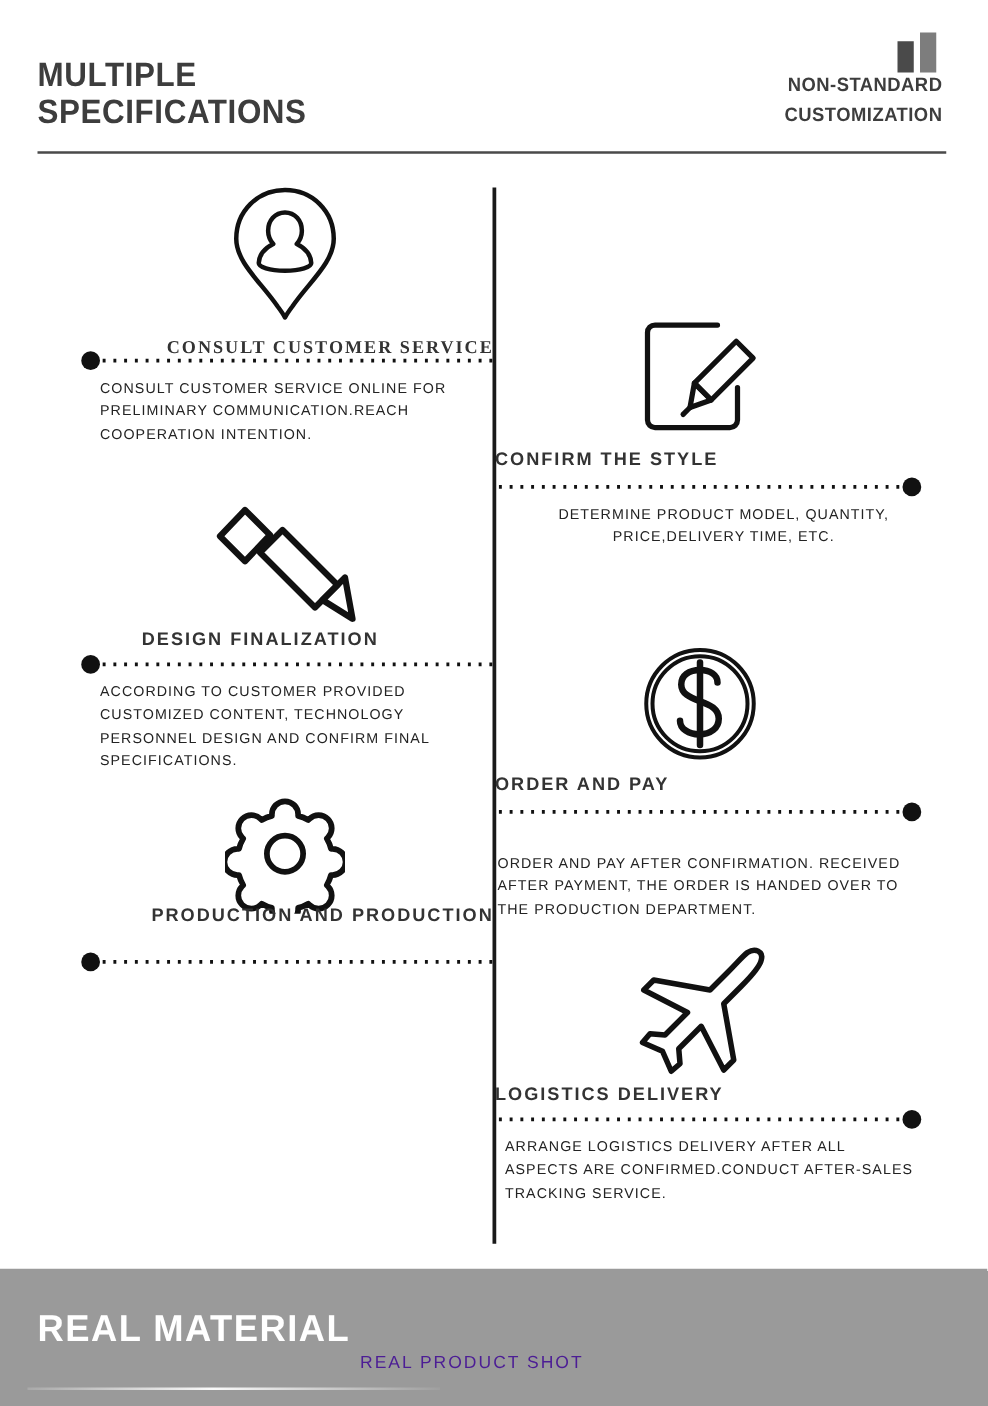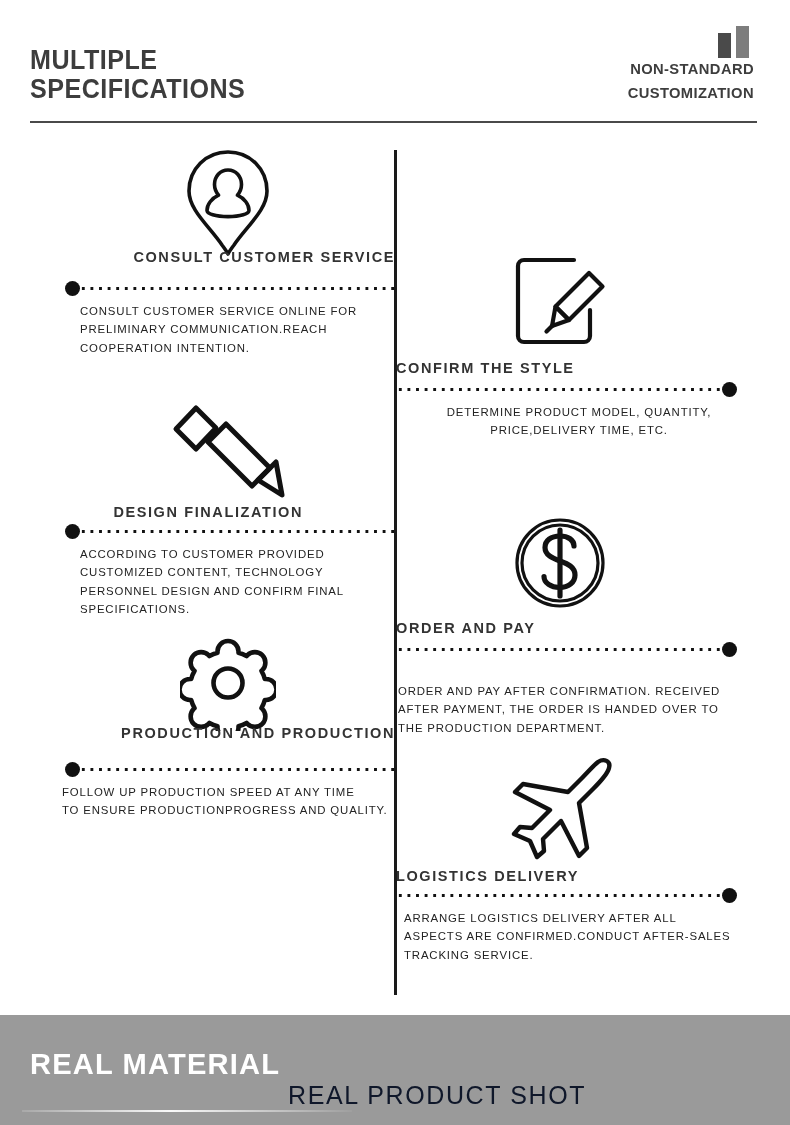--- a/index.html
+++ b/index.html
@@ -91,21 +91,21 @@
     background:#9a9a9a;
   }
   .footer-main{
     position:absolute;left:30px;top:32px;
     font-size:30px;font-weight:bold;color:#ffffff;
     letter-spacing:1.2px;
     transform:scaleX(0.97);transform-origin:left top;
   }
   .footer-sub{
     position:absolute;left:288px;top:66px;
-    font-size:25px;color:#0f172a;letter-spacing:1.6px;
+    font-size:14px;color:#4c1d95;letter-spacing:1.6px;
   }
   .footer-rule{
     position:absolute;left:22px;top:95px;width:330px;height:1.5px;
     background:linear-gradient(to right, rgba(255,255,255,0.15), rgba(255,255,255,0.95) 45%, rgba(255,255,255,0.05));
   }
 </style>
 </head>
 <body>
 
 <div class="header">
@@ -129,21 +129,21 @@
 
   <div class="spine"></div>
 
   <div class="step left" style="left:0;top:0;width:790px;height:240px;">
     <div class="icon-wrap" style="left:182px;top:16px;">
       <svg width="92" height="112" viewBox="0 0 92 112">
         <path d="M46 6 C24 6 7 23 7 45 C7 64 27 80 40 99 C43 103 45 106 46 108 C47 106 49 103 52 99 C65 80 85 64 85 45 C85 23 68 6 46 6 Z" fill="none" stroke="#111" stroke-width="3.6" stroke-linejoin="round"></path>
         <path d="M46 24 C38 24 32.5 30.5 32.5 38.5 C32.5 43 34.4 46.6 36.6 49.2 C29.6 52.4 25 58.4 25 64.4 C25 67.6 33.4 70.6 46 70.6 C58.6 70.6 67 67.6 67 64.4 C67 58.4 62.4 52.4 55.4 49.2 C57.6 46.6 59.5 43 59.5 38.5 C59.5 30.5 54 24 46 24 Z" fill="none" stroke="#111" stroke-width="3.6" stroke-linejoin="round"></path>
       </svg>
     </div>
-    <div class="step-title" style="top:119px;">CONSULT CUSTOMER SERVICE</div>
+    <div class="step-title" style="top:140px;font-family:Liberation Serif, serif;">CONSULT CUSTOMER SERVICE</div>
     <div class="connector" style="top:151px;">
       <div class="bullet"></div>
       <div class="dotline"></div>
     </div>
     <div class="step-body" style="top:172px;">CONSULT CUSTOMER SERVICE ONLINE FOR
 PRELIMINARY COMMUNICATION.REACH
 COOPERATION INTENTION.</div>
   </div>
 
   <div class="step right" style="left:0;top:110px;width:732px;height:230px;">
@@ -216,22 +216,20 @@
                  a10.5 10.5 0 1 1 14.85-14.85 l0.85 0.85 a31.5 31.5 0 0 1 8.1-3.35 v-1.2
                  a10.5 10.5 0 0 1 10.5-10.5 z" fill="none" stroke="#111" stroke-width="4.6" stroke-linejoin="round"></path>
         <circle cx="48" cy="48" r="14.5" fill="none" stroke="#111" stroke-width="4.6"></circle>
       </svg>
     </div>
     <div class="step-title" style="top:100px;">PRODUCTION AND PRODUCTION</div>
     <div class="connector" style="top:137px;">
       <div class="bullet"></div>
       <div class="dotline"></div>
     </div>
-    <div class="step-body" style="top:158px;left:62px;width:340px;">FOLLOW UP PRODUCTION SPEED AT ANY TIME
-TO ENSURE PRODUCTIONPROGRESS AND QUALITY.</div>
   </div>
 
   <div class="step right" style="left:0;top:620px;width:790px;height:245px;">
     <div class="icon-wrap" style="left:505px;top:6px;">
       <svg width="110" height="105" viewBox="0 0 110 105">
         <path d="M93 6 C99 2 106 5 104 12 C103 17 96 25 88 33 L74 47 L82 92 L74 100 L56 65 L38 83 L39 95 L32 101 L25 85 L9 78 L15 71 L27 72 L45 54 L10 36 L18 28 L63 36 L77 22 C85 14 89 9 93 6 Z" fill="none" stroke="#111" stroke-width="4.4" stroke-linejoin="round"></path>
       </svg>
     </div>
     <div class="step-title" style="top:118px;">LOGISTICS DELIVERY</div>
     <div class="connector" style="top:138px;">

